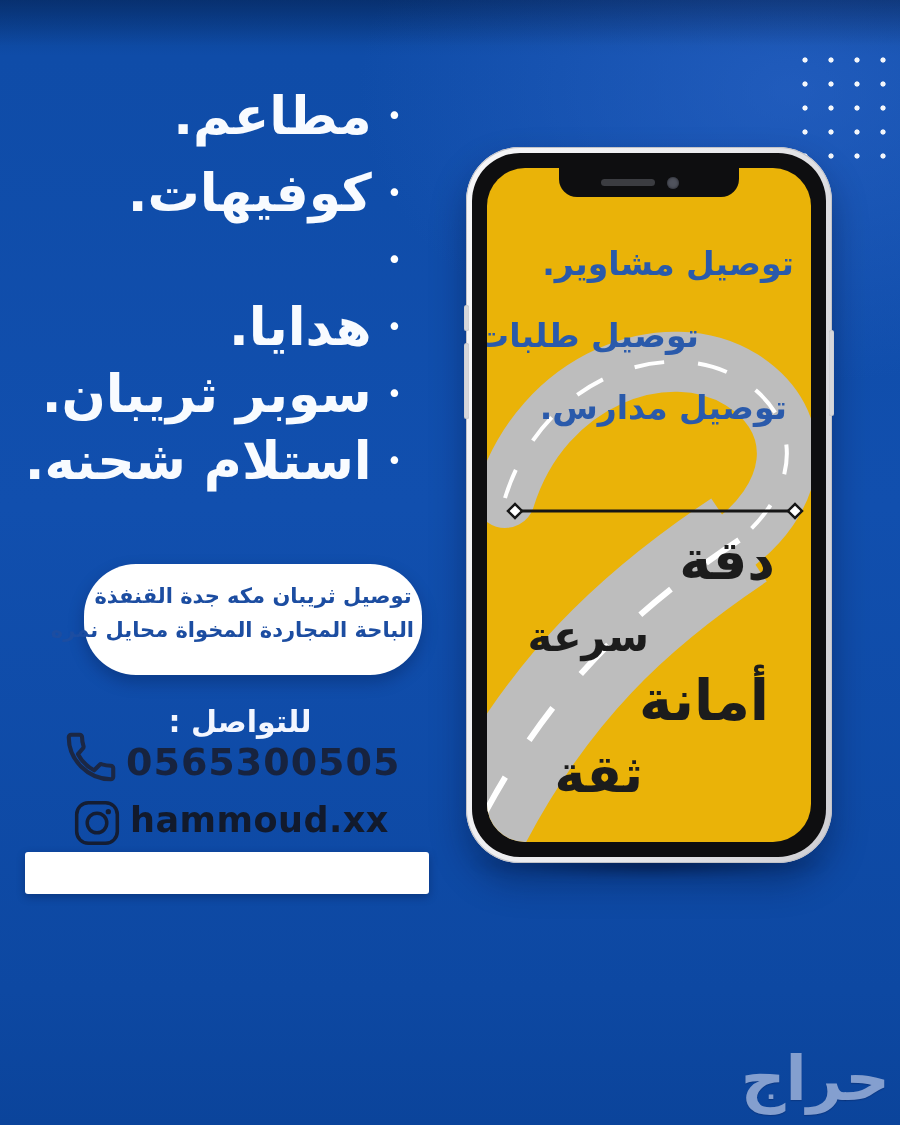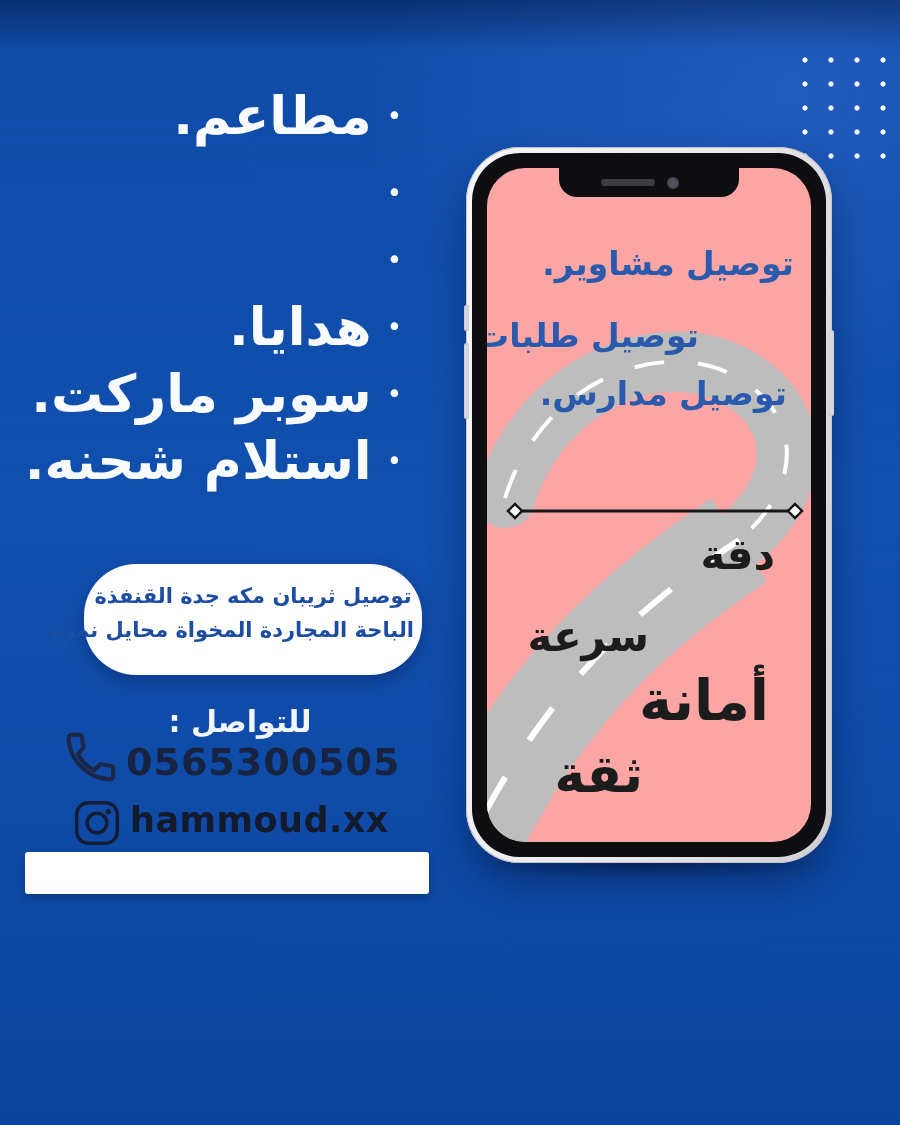--- a/index.html
+++ b/index.html
@@ -54,21 +54,21 @@
     box-shadow:0 18px 34px rgba(3,15,50,.38), inset 0 0 0 1px #c3c3c8;
   }
   .sbtn { position:absolute; width:5px; background:#d6d7db; border-radius:3px; box-shadow:inset 0 0 1px #9b9ba0; }
   .sbtn.vol1 { left:-2px; top:158px; height:26px; }
   .sbtn.vol2 { left:-2px; top:196px; height:76px; }
   .sbtn.pwr  { right:-2px; top:183px; height:86px; }
   .bezel {
     position:absolute; inset:6px; border-radius:48px; background:#0e0e10;
   }
   .screen {
-    position:absolute; inset:15px; border-radius:38px; background:#fca5a5;
+    position:absolute; inset:15px; border-radius:38px; background:#eab308;
     overflow:hidden;
   }
   .road-svg { position:absolute; left:0; top:0; width:336px; height:686px; z-index:1; }
   .notch {
     position:absolute; z-index:4; top:0; left:50%; transform:translateX(-50%);
     width:180px; height:29px; background:#0e0e10;
     border-radius:0 0 18px 18px;
   }
   .speaker {
     position:absolute; left:42px; top:11px; width:54px; height:7px;
@@ -77,27 +77,27 @@
   .camera {
     position:absolute; left:108px; top:9px; width:12px; height:12px;
     border-radius:50%; background:#50535d; box-shadow:inset 0 0 3px #23242a;
   }
   .scr-line {
     position:absolute; z-index:2; direction:rtl; white-space:nowrap;
     color:#2a5aab; font-size:33px; font-weight:bold; line-height:1.1;
   }
   .scr-l1 { right:17px;  top:78px; }
   .scr-l2 { right:112px; top:150px; }
-  .scr-l3 { right:24px;  top:208px;margin-left:12px; }
+  .scr-l3 { right:24px;  top:222px;margin-left:12px; }
   .divider-svg { position:absolute; z-index:3; left:18px; top:334px; width:300px; height:18px; }
   .scr-value {
     position:absolute; z-index:2; direction:rtl; white-space:nowrap;
     color:#1c1c1c; font-weight:bold; line-height:1;
   }
-  .val-0 { right:36px;  top:366px; font-size:42px; }
+  .val-0 { right:36px;  top:366px; font-size:54px; }
   .val-1 { right:162px; top:448px; font-size:42px; }
   .val-2 { right:42px;  top:505px; font-size:56px; }
   .val-3 { right:168px; top:580px; font-size:52px;margin-left:40px; }
 
   
   .badge {
     position:absolute; left:84px; top:564px; width:338px;
     background:#ffffff; border-radius:52px; padding:15px 8px 28px;
     text-align:center; box-shadow:0 7px 16px rgba(3,15,50,.28);
   }
@@ -142,31 +142,32 @@
 
   <div class="dots"></div>
 
   <ul class="services">
     <li>
       <span class="bullet">•</span>
       <span class="svc-label">مطاعم.</span>
     </li>
     <li>
       <span class="bullet">•</span>
+      <span class="svc-label">كوفيهات.</span>
     </li>
     <li>
       <span class="bullet">•</span>
     </li>
     <li>
       <span class="bullet">•</span>
       <span class="svc-label">هدايا.</span>
     </li>
     <li>
       <span class="bullet">•</span>
-      <span class="svc-label">سوبر ماركت.</span>
+      <span class="svc-label">سوبر ثريبان.</span>
     </li>
     <li>
       <span class="bullet">•</span>
       <span class="svc-label">استلام شحنه.</span>
     </li>
   </ul>
 
   <div class="phone-shadow"></div>
 
   <div class="phone">
@@ -221,16 +222,17 @@
 
   <svg class="insta-icon" viewBox="0 0 64 64" xmlns="http://www.w3.org/2000/svg">
     <rect x="6" y="6" width="52" height="52" rx="15" fill="none" stroke="#141d33" stroke-width="4.5"></rect>
     <circle cx="32" cy="32" r="12.5" fill="none" stroke="#141d33" stroke-width="4.5"></circle>
     <circle cx="46.5" cy="17.5" r="3.4" fill="#141d33"></circle>
   </svg>
   <div class="contact-instagram">hammoud.xx</div>
 
   <div class="blank-box"></div>
 
+  <div class="watermark">حراج</div>
 
   <div class="top-shade"></div>
 
 </div>
 
 </body></html>

